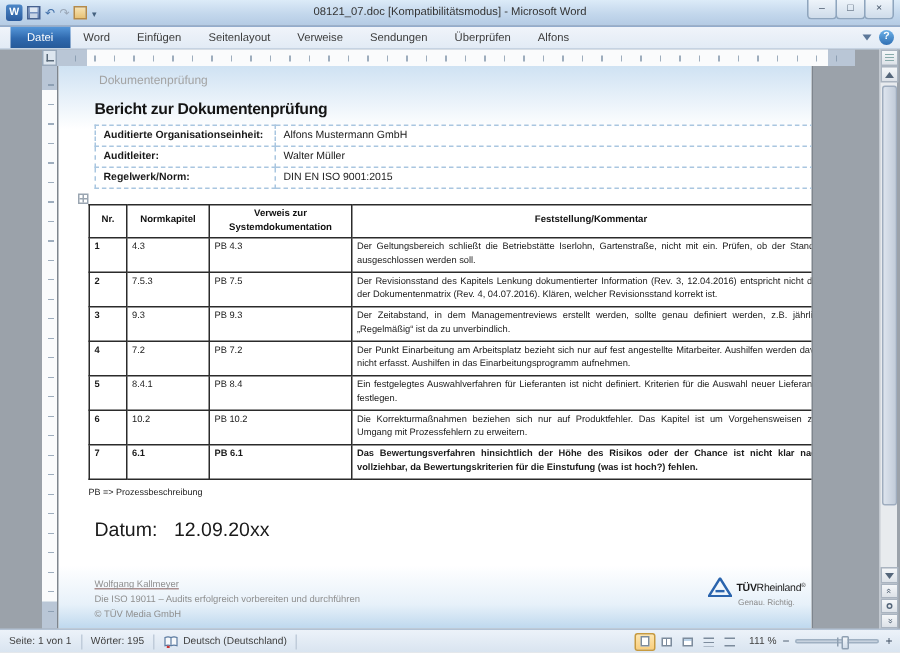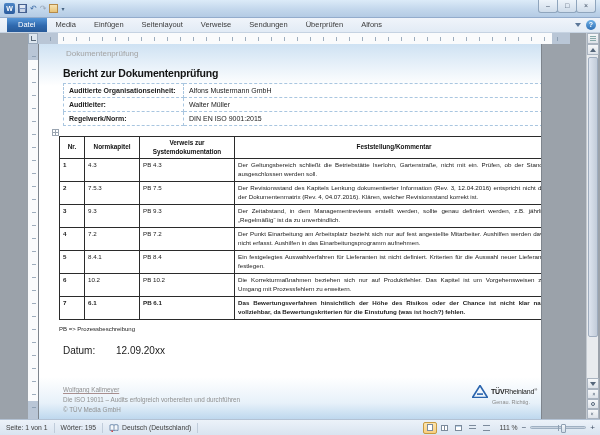--- a/index.html
+++ b/index.html
@@ -87,21 +87,21 @@
   .main-table { position:absolute; left:20px; top:92px; width:494px; }
   .main-table th { border:1px solid #2b2b2b; font-size:6.4px; font-weight:bold; text-align:center;
     padding:2px; line-height:1.35; color:#111; }
   .main-table td { border:1px solid #2b2b2b; font-size:6.2px; line-height:1.45; padding:2px 3px;
     vertical-align:top; color:#1a1a1a; }
   .main-table td:first-child { font-weight:bold; }
   .main-table td.just { text-align:justify; }
   .bold-row td { font-weight:bold; }
 
   .footnote { position:absolute; left:20px; top:282px; font-size:6px; color:#222; }
-  .meta { position:absolute; left:24px; top:301px; font-size:10px; color:#1a1a1a; }
+  .meta { position:absolute; left:24px; top:301px; font-size:13px; color:#1a1a1a; }
   .meta .row { height:12px; }
   .meta .mlbl { display:inline-block; width:53px; }
 
   .footer-band { position:absolute; left:0; right:0; bottom:0; height:42px;
     background:linear-gradient(rgba(207,227,244,0) 0%, rgba(207,227,244,.5) 62%, #bed8ee 100%); }
   .footer-text { position:absolute; left:24px; top:341px; font-size:6.3px; line-height:1.55; color:#8f8f8f; }
   .footer-text .author { text-decoration:underline; text-decoration-color:#a98e8e; }
 
   .logo { position:absolute; left:433px; top:341px; width:90px; }
   .logo-row { display:flex; align-items:center; gap:3px; }
@@ -141,30 +141,31 @@
 
   <div class="titlebar">
     <div class="word-icon">W</div>
     <div class="qat">
       <span class="save-ic"></span>
       <span class="ic">↶</span>
       <span class="ic dim">↷</span>
       <span class="qat-x"></span>
       <span class="dd">▾</span>
     </div>
+    <div class="titletext">08121_07.doc [Kompatibilitätsmodus] - Microsoft Word</div>
     <div class="winbtns">
       <div class="winbtn">–</div>
       <div class="winbtn">□</div>
       <div class="winbtn">×</div>
     </div>
   </div>
 
   <div class="tabrow">
     <div class="tab tab-file">Datei</div>
-    <div class="tab">Media</div>
+    <div class="tab">Word</div>
     <div class="tab">Einfügen</div>
     <div class="tab">Seitenlayout</div>
     <div class="tab">Verweise</div>
     <div class="tab">Sendungen</div>
     <div class="tab">Überprüfen</div>
     <div class="tab">Alfons</div>
     <div class="ribbon-right">
       <span class="collapse-chevron"></span>
       <span class="help-btn">?</span>
     </div>

